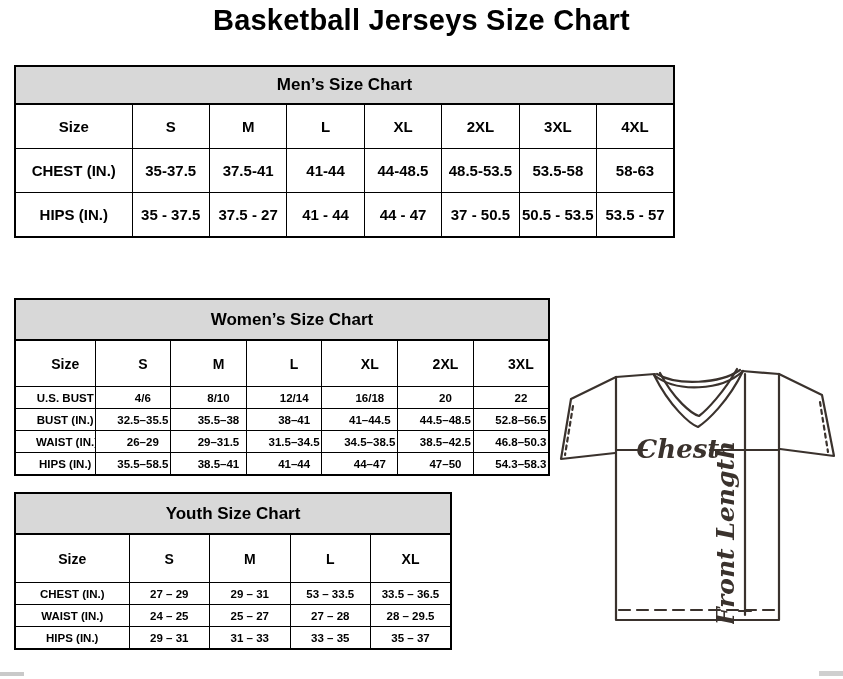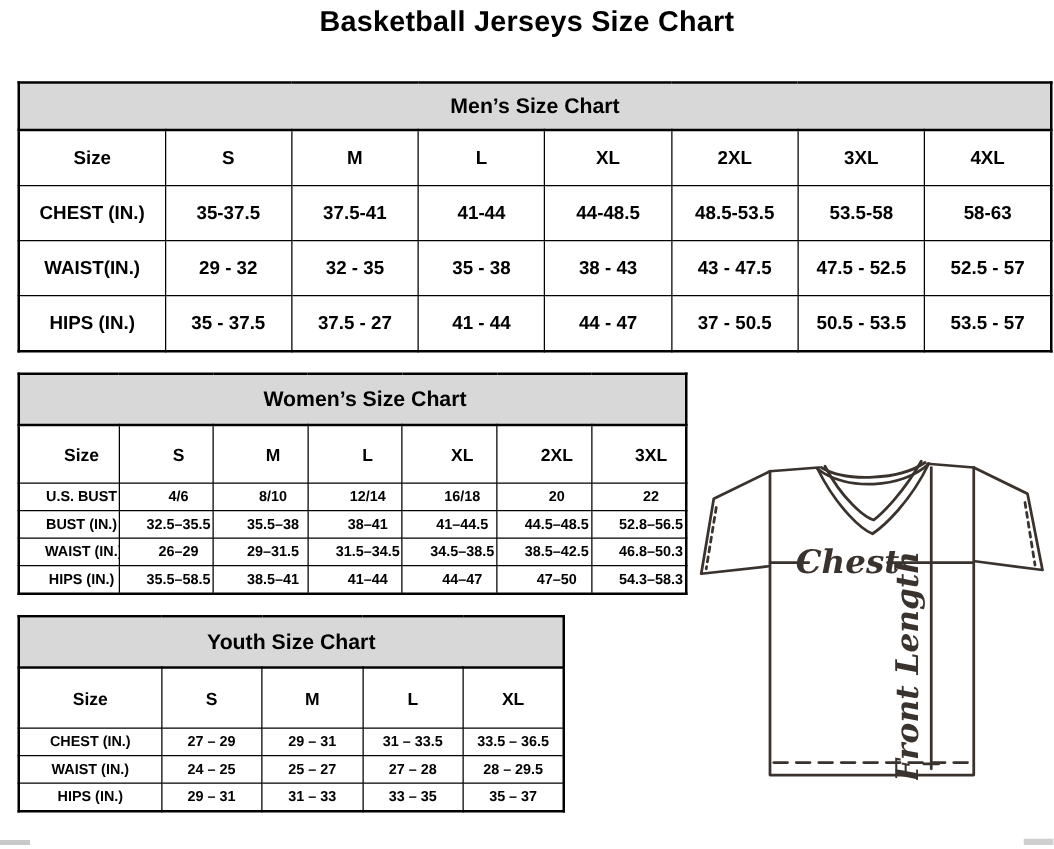--- a/index.html
+++ b/index.html
@@ -2,33 +2,33 @@
 <html><head>
 <meta charset="utf-8">
 <style>
   html,body { margin:0; padding:0; background:#ffffff; }
   .canvas {
     position:relative; width:843px; height:679px; background:#ffffff;
     font-family:"Liberation Sans", sans-serif; overflow:hidden; color:#000;
   }
   .page-title {
     position:absolute; top:4px; left:0; width:100%; margin:0;
-    text-align:center; font-size:23px; font-weight:bold; letter-spacing:0.2px;
+    text-align:center; font-size:29px; font-weight:bold; letter-spacing:0.2px;
   }
   table.tbl {
     position:absolute; border-collapse:collapse; table-layout:fixed;
     background:#fff; border:2px solid #000;
   }
   .tbl td {
     border:1px solid #000; text-align:center; vertical-align:middle;
     font-weight:bold; padding:0; overflow:hidden; white-space:nowrap;
   }
   .tbl tr.title-row td { background:#d8d8d8; font-size:17px; border:2px solid #000; }
   
-  .men { left:14px; top:65px; width:828px; }
+  .men { left:14px; top:65px; width:661px; }
   .men td { font-size:15px; height:43px; }
   .men tr.title-row td { height:36px; }
   
   .women { left:14px; top:298px; width:536px; }
   .women td { font-size:11.5px; height:21px;padding-left:20px; }
   .women tr.title-row td { height:39px; }
   .women tr.header-row td { font-size:14px; height:45px; }
   
   .youth { left:14px; top:492px; width:438px; }
   .youth td { font-size:11.5px; height:21px; }
@@ -80,30 +80,20 @@
       <td>CHEST (IN.)</td>
       <td>35-37.5</td>
       <td>37.5-41</td>
       <td>41-44</td>
       <td>44-48.5</td>
       <td>48.5-53.5</td>
       <td>53.5-58</td>
       <td>58-63</td>
     </tr>
     <tr>
-      <td>WAIST(IN.)</td>
-      <td>29 - 32</td>
-      <td>32 - 35</td>
-      <td>35 - 38</td>
-      <td>38 - 43</td>
-      <td>43 - 47.5</td>
-      <td>47.5 - 52.5</td>
-      <td>52.5 - 57</td>
-    </tr>
-    <tr>
       <td>HIPS (IN.)</td>
       <td>35 - 37.5</td>
       <td>37.5 - 27</td>
       <td>41 - 44</td>
       <td>44 - 47</td>
       <td>37 - 50.5</td>
       <td>50.5 - 53.5</td>
       <td>53.5 - 57</td>
     </tr>
     </tbody>
@@ -187,21 +177,21 @@
       <td>Size</td>
       <td>S</td>
       <td>M</td>
       <td>L</td>
       <td>XL</td>
     </tr>
     <tr>
       <td>CHEST (IN.)</td>
       <td>27 – 29</td>
       <td>29 – 31</td>
-      <td>31 – 33.5</td>
+      <td>53 – 33.5</td>
       <td>33.5 – 36.5</td>
     </tr>
     <tr>
       <td>WAIST (IN.)</td>
       <td>24 – 25</td>
       <td>25 – 27</td>
       <td>27 – 28</td>
       <td>28 – 29.5</td>
     </tr>
     <tr>

